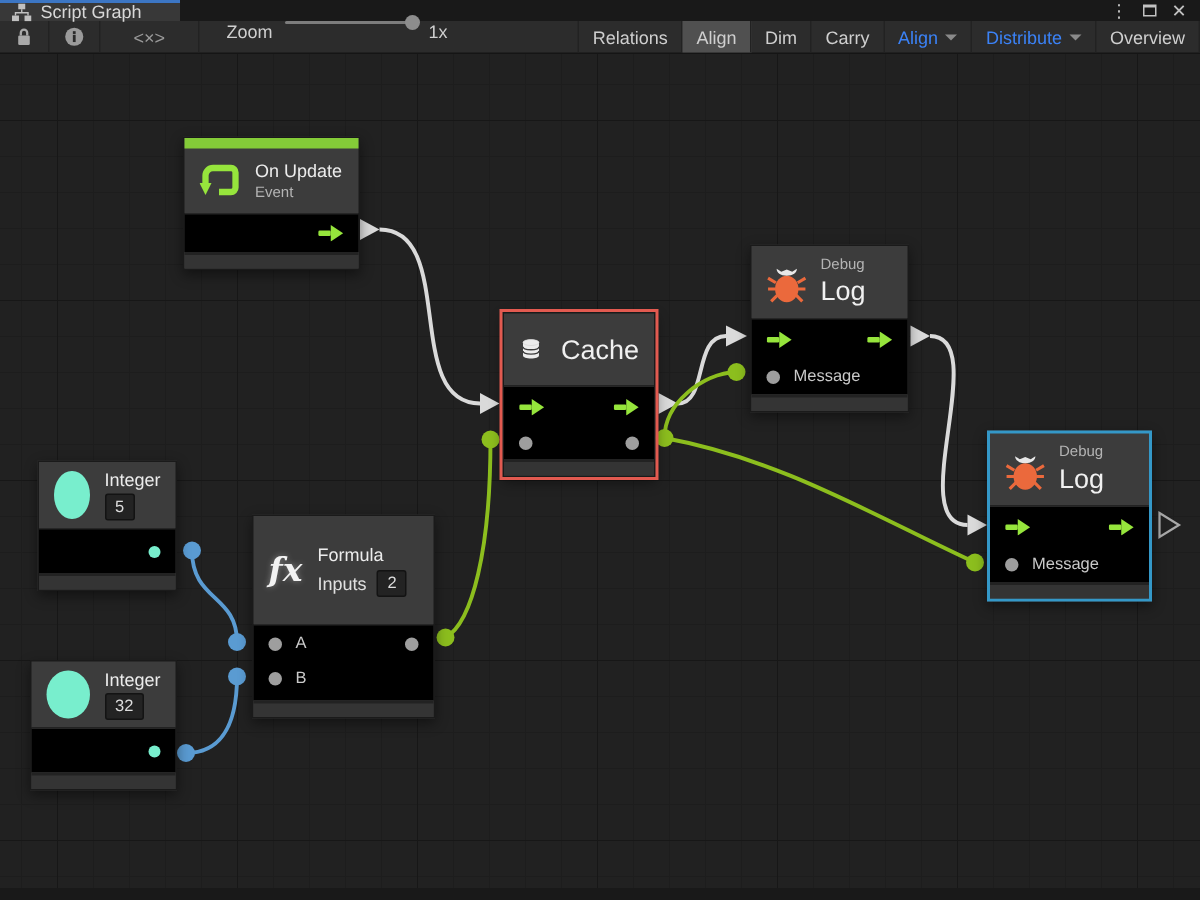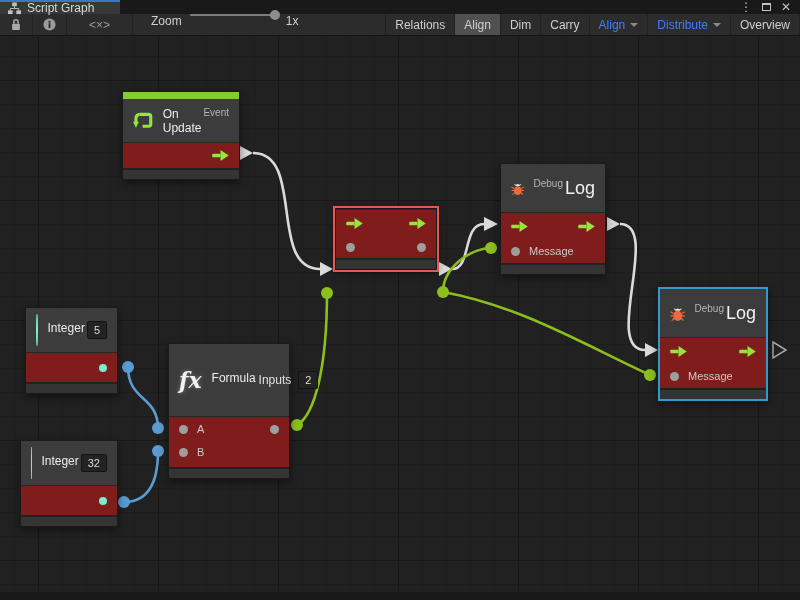--- a/index.html
+++ b/index.html
@@ -42,25 +42,25 @@
     background-size:120px 120px,120px 120px,24px 24px,24px 24px;
     background-position:38px 44px,38px 44px,14px 20px,14px 20px; }
   .wires { position:absolute; left:0; top:0; width:800px; height:556px; }
 
   
   .node { position:absolute; background:#3c3c3c; border:1px solid #1a1a1a; color:#e6e6e6;
     box-shadow:0 3px 8px rgba(0,0,0,.45); }
   .node.sel-red { outline:2px solid #e25a50; }
   .node.sel-blue { border:2px solid #3498c8; box-shadow:0 3px 8px rgba(0,0,0,.45); }
   .node-header { display:flex; align-items:center; gap:9px; padding:0 10px; }
-  .hdr-col { display:flex; flex-direction:row; justify-content:center; gap:2px; }
+  .hdr-col { display:flex; flex-direction:column; justify-content:center; gap:2px; }
   .n-title { font-size:12px; color:#ececec; }
   .n-title-lg { font-size:18px; color:#f0f0f0; }
   .n-sub { font-size:10px; color:#b4b4b4; }
-  .ports { border-top:1px solid #262626; background:#7f1d1d; }
+  .ports { border-top:1px solid #262626; background:#000000; }
   .port-row { display:flex; align-items:center; padding:0 10px; }
   .spacer { flex:1; }
   .node-footer { height:11px; background:#343434; border-top:2px solid #222; }
   .greenbar { height:7px; background:#84cb38; }
   .dot { width:9px; height:9px; border-radius:50%; background:#9e9e9e; }
   .dot.small-teal { width:8px; height:8px; background:#78eecd; }
   .port-label { font-size:11px; color:#c9c9c9; margin-left:9px; }
   .valuebox { background:#232323; border:1px solid #131313; border-radius:2px; color:#dcdcdc;
     font-size:11px; padding:1px 6px; line-height:14px; display:inline-block; }
   .flow-arrow { width:17px; height:11px; display:block; }
@@ -201,20 +201,29 @@
               <rect x="0" y="4" width="9" height="4" rx="1"></rect>
               <polygon points="9,0 18,6 9,12"></polygon>
             </g>
         </svg>
       </div>
     </div>
     <div class="node-footer"></div>
   </div>
 
   <div class="node sel-red" style="left:335px; top:172px; width:102px;">
+    <div class="node-header" style="height:48px; gap:12px;">
+      <svg width="26" height="26" viewBox="0 0 24 24">
+        <path d="M4 5 c0,-1.8 3.6,-3 8,-3 s8,1.2 8,3 v13 c0,1.8 -3.6,3 -8,3 s-8,-1.2 -8,-3 z" fill="#ececec"></path>
+        <path d="M4 9.3 c0,1.8 3.6,3 8,3 s8,-1.2 8,-3 M4 13.6 c0,1.8 3.6,3 8,3 s8,-1.2 8,-3" fill="none" stroke="#3c3c3c" stroke-width="1.4"></path>
+        <ellipse cx="12" cy="5" rx="8" ry="3" fill="#ececec"></ellipse>
+          <ellipse cx="12" cy="5" rx="8" ry="3" fill="none" stroke="#d0d0d0" stroke-width=".6"></ellipse>
+      </svg>
+      <span class="n-title-lg">Cache</span>
+    </div>
     <div class="ports">
       <div class="port-row" style="height:26px;">
         <svg class="flow-arrow" viewBox="0 0 18 12">
           <g fill="#96e53c">
               <rect x="0" y="4" width="9" height="4" rx="1"></rect>
               <polygon points="9,0 18,6 9,12"></polygon>
             </g>
         </svg>
         <span class="spacer"></span>
         <svg class="flow-arrow" viewBox="0 0 18 12">

